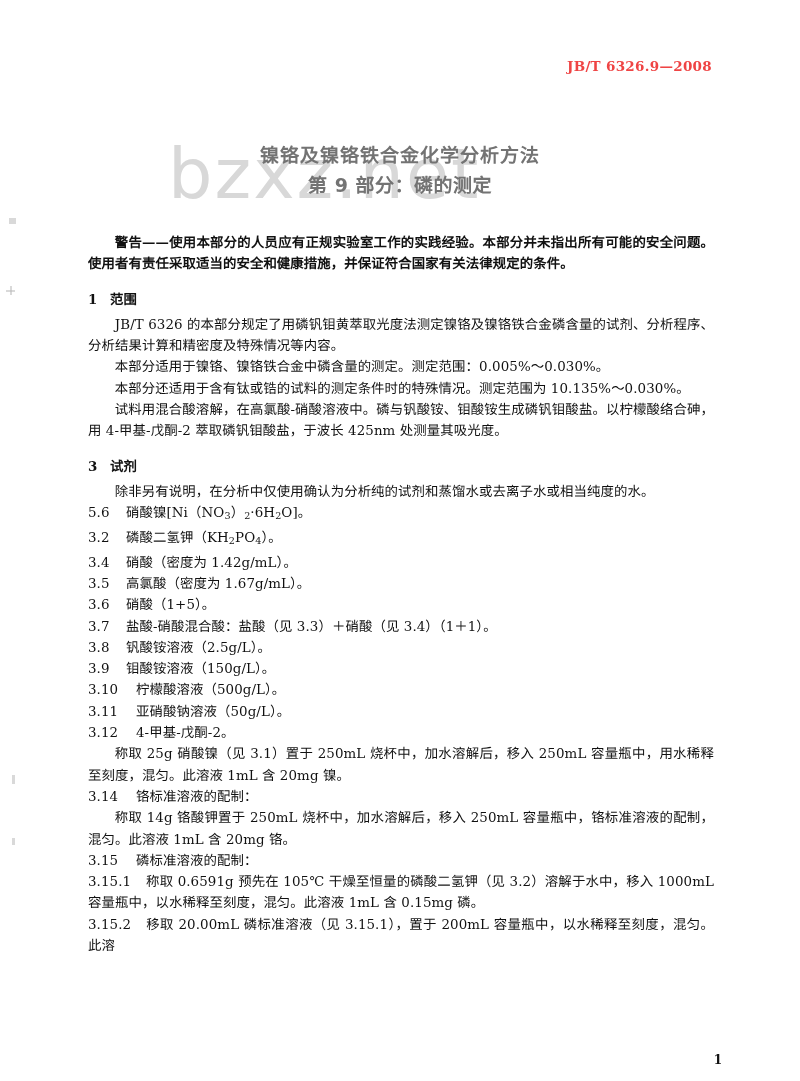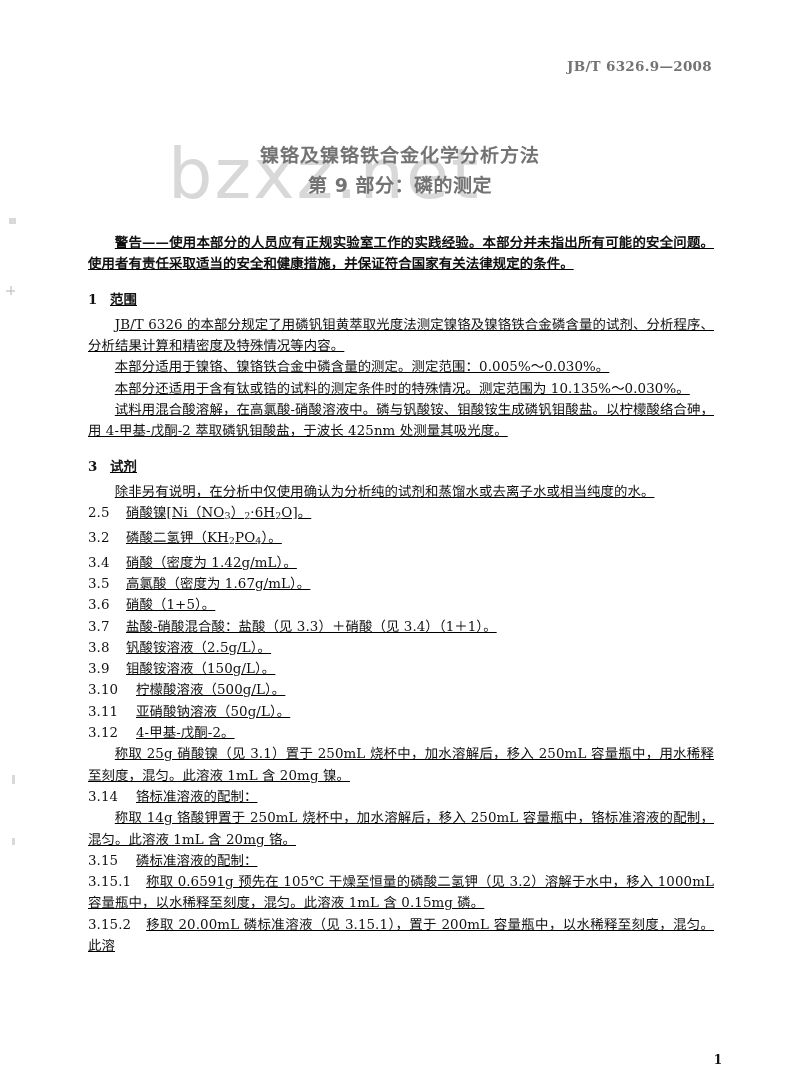--- a/index.html
+++ b/index.html
@@ -22,21 +22,21 @@
 
   
   .page-header {
     position: absolute;
     top: 58px;
     right: 88px;
     font-family: "DejaVu Serif", "Liberation Serif", serif;
     font-size: 13.5px;
     font-weight: bold;
     letter-spacing: 0.3px;
-    color: #737373;
+    color: #ef4444;
     white-space: nowrap;
   }
 
   
   .watermark {
     position: absolute;
     left: 168px;
     top: 132px;
     width: 480px;
     height: 84px;
@@ -70,21 +70,20 @@
   }
   .doc-title .line2 { letter-spacing: 0.5px; }
 
   
   .content {
     position: absolute;
     left: 88px;
     top: 232px;
     width: 626px;
     z-index: 2;
-    text-decoration: underline;
   }
 
   p.para, p.head, p.item {
     margin: 0;
     font-size: 13.4px;
     line-height: 21.3px;
     color: #111;
     text-align: justify;
     text-justify: inter-ideograph;
     letter-spacing: 0.1px;
@@ -183,21 +182,21 @@
     <p class="para">本部分还适用于含有钛或锆的试料的测定条件时的特殊情况。测定范围为 10.135%～0.030%。</p>
 
     <p class="para">试料用混合酸溶解，在高氯酸-硝酸溶液中。磷与钒酸铵、钼酸铵生成磷钒钼酸盐。以柠檬酸络合砷，用 4-甲基-戊酮-2 萃取磷钒钼酸盐，于波长 425nm 处测量其吸光度。</p>
 
     <p class="head">
       <span class="num">3</span><span>试剂</span>
     </p>
     <p class="para">除非另有说明，在分析中仅使用确认为分析纯的试剂和蒸馏水或去离子水或相当纯度的水。</p>
 
     <p class="item">
-      <span class="num">2.5</span><span><span>硝酸镍[Ni（NO</span><sub>3</sub><span>）</span><sub>2</sub><span>·6H</span><sub>2</sub><span>O]。</span></span>
+      <span class="num">5.6</span><span><span>硝酸镍[Ni（NO</span><sub>3</sub><span>）</span><sub>2</sub><span>·6H</span><sub>2</sub><span>O]。</span></span>
     </p>
 
     <p class="item">
       <span class="num">3.2</span><span>磷酸二氢钾（KH<sub>2</sub>PO<sub>4</sub>）。</span>
     </p>
 
     <p class="item">
       <span class="num">3.4</span><span>硝酸（密度为 1.42g/mL）。</span>
     </p>
     <p class="item">

